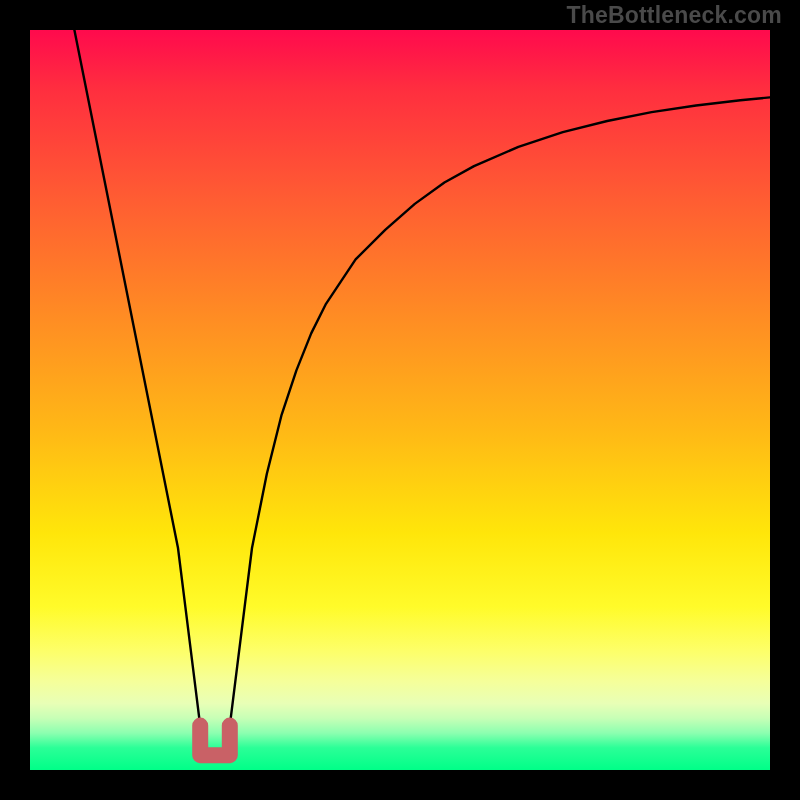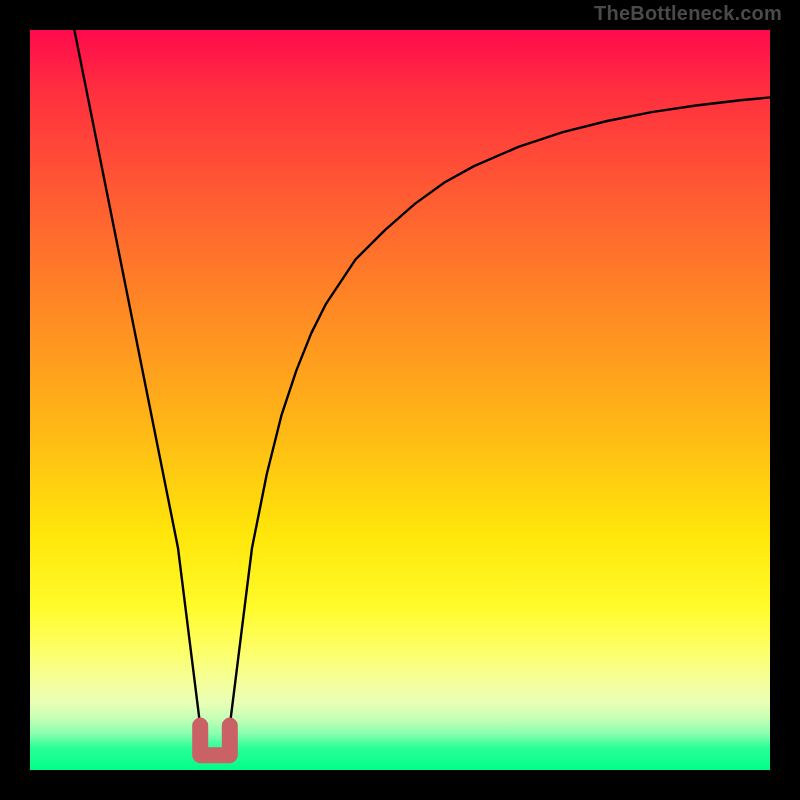--- a/index.html
+++ b/index.html
@@ -19,21 +19,21 @@
     background: #000;
   }
   .watermark-wrap {
     position: absolute;
     right: 18px;
     top: 2px;
     z-index: 3;
   }
   .watermark {
     font-family: Arial, Helvetica, sans-serif;
-    font-size: 20px;
+    font-size: 23px;
     font-weight: 600;
     color: #4a4a4a;
     letter-spacing: 0.2px;
   }
   .plot {
     position: absolute;
     left: 30px;
     top: 30px;
     width: 740px;
     height: 740px;

